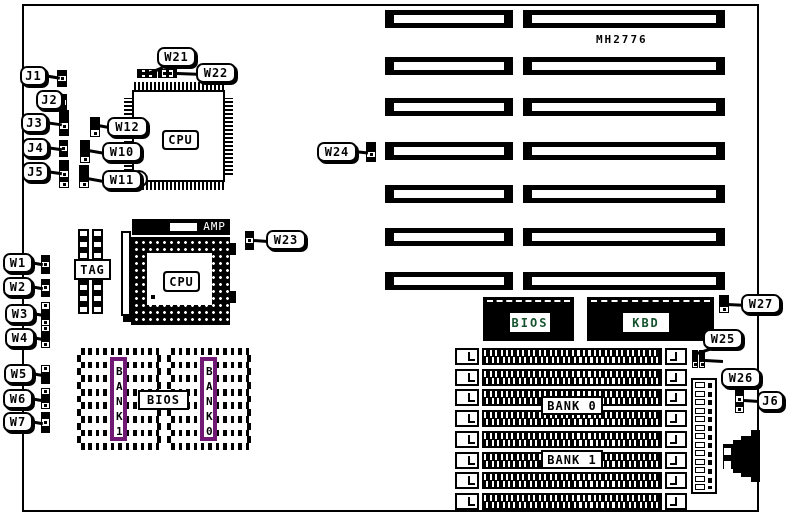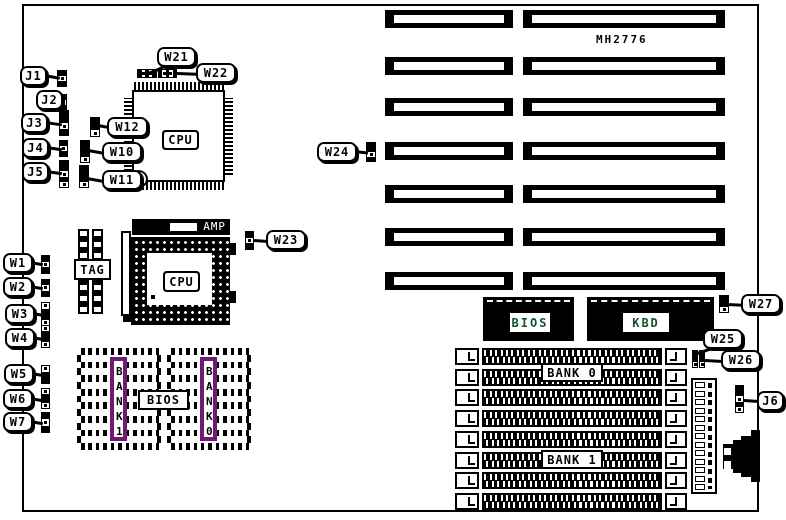--- a/index.html
+++ b/index.html
@@ -85,21 +85,21 @@
 
   <div class="abs blackchip" style="left:483px;top:297px;width:91px;height:44px">
     <div class="dashline"></div>
   </div>
   <div class="abs chipname" style="left:510px;top:313px;width:40px;height:19px">BIOS</div>
   <div class="abs blackchip" style="left:587px;top:297px;width:127px;height:44px">
     <div class="dashline"></div>
   </div>
   <div class="abs chipname" style="left:623px;top:313px;width:46px;height:19px">KBD</div>
 
-  <div class="abs boxlabel" style="left:541px;top:363px;width:62px;height:19px">BANK 0</div>
+  <div class="abs boxlabel" style="left:541px;top:396px;width:62px;height:19px">BANK 0</div>
   <div class="abs boxlabel" style="left:541px;top:450px;width:62px;height:19px">BANK 1</div>
 
   <div class="abs" id="vconn" style="left:691px;top:378px;width:26px;height:116px;border:2px solid #000;background:#fff;
        display:flex;flex-direction:column;justify-content:space-between;padding:2px 0 2px 2px">
     <div style="position:absolute;left:15px;top:3px;bottom:3px;width:4px;background:repeating-linear-gradient(180deg,#000 0 5px,#fff 5px 8.6px)"></div>
   <div style="width: 10px; height: 6px; background: rgb(255, 255, 255); border: 1.5px solid rgb(0, 0, 0);"></div>
       <div style="width: 10px; height: 6px; background: rgb(255, 255, 255); border: 1.5px solid rgb(0, 0, 0);"></div>
       <div style="width: 10px; height: 6px; background: rgb(255, 255, 255); border: 1.5px solid rgb(0, 0, 0);"></div>
       <div style="width: 10px; height: 6px; background: rgb(255, 255, 255); border: 1.5px solid rgb(0, 0, 0);"></div>
       <div style="width: 10px; height: 6px; background: rgb(255, 255, 255); border: 1.5px solid rgb(0, 0, 0);"></div>
@@ -424,21 +424,21 @@
     <div class="abs callout" style="left: 4px; top: 364px; width: 30px; height: 20px;">W5</div>
     <div class="abs tail" style="left: 30px; top: 397px; width: 13px; transform: rotate(10deg);"></div>
     <div class="abs callout" style="left: 3px; top: 389px; width: 30px; height: 20px;">W6</div>
     <div class="abs tail" style="left: 30px; top: 420px; width: 13px; transform: rotate(10deg);"></div>
     <div class="abs callout" style="left: 3px; top: 412px; width: 30px; height: 20px;">W7</div>
     <div class="abs tail" style="left: 727px; top: 303px; width: 16px; transform: rotate(3deg);"></div>
     <div class="abs callout" style="left: 741px; top: 294px; width: 40px; height: 20px;">W27</div>
     <div class="abs tail" style="left: 697px; top: 352px; width: 14px; transform: rotate(-18deg);"></div>
     <div class="abs callout" style="left: 703px; top: 329px; width: 40px; height: 20px;">W25</div>
     <div class="abs tail" style="left: 705px; top: 359px; width: 18px; transform: rotate(3deg);"></div>
-    <div class="abs callout" style="left: 721px; top: 350px; width: 40px; height: 20px;">W26</div>
+    <div class="abs callout" style="left: 721px; top: 368px; width: 40px; height: 20px;">W26</div>
     <div class="abs tail" style="left: 744px; top: 399px; width: 15px; transform: rotate(4deg);"></div>
     <div class="abs callout" style="left: 757px; top: 391px; width: 27px; height: 20px;">J6</div>
     <div class="abs" style="left: 78px; top: 229px; width: 11px; height: 85px; background: rgb(0, 0, 0); display: flex; flex-direction: column; justify-content: space-between; padding: 2px 0px; z-index: 1;">
       <div style="width: 7px; height: 5px; background: rgb(255, 255, 255); margin: 0px auto;"></div>
       <div style="width: 7px; height: 5px; background: rgb(255, 255, 255); margin: 0px auto;"></div>
       <div style="width: 7px; height: 5px; background: rgb(255, 255, 255); margin: 0px auto;"></div>
       <div style="width: 7px; height: 5px; background: rgb(255, 255, 255); margin: 0px auto;"></div>
       <div style="width: 7px; height: 5px; background: rgb(255, 255, 255); margin: 0px auto;"></div>
       <div style="width: 7px; height: 5px; background: rgb(255, 255, 255); margin: 0px auto;"></div>
       <div style="width: 7px; height: 5px; background: rgb(255, 255, 255); margin: 0px auto;"></div>

